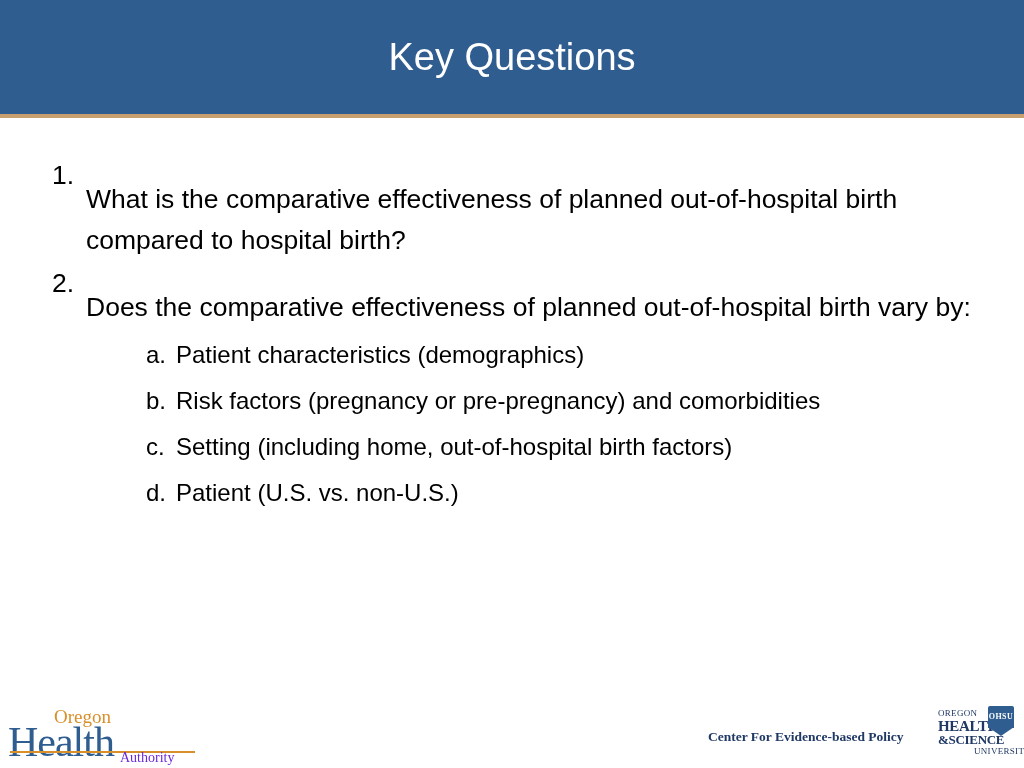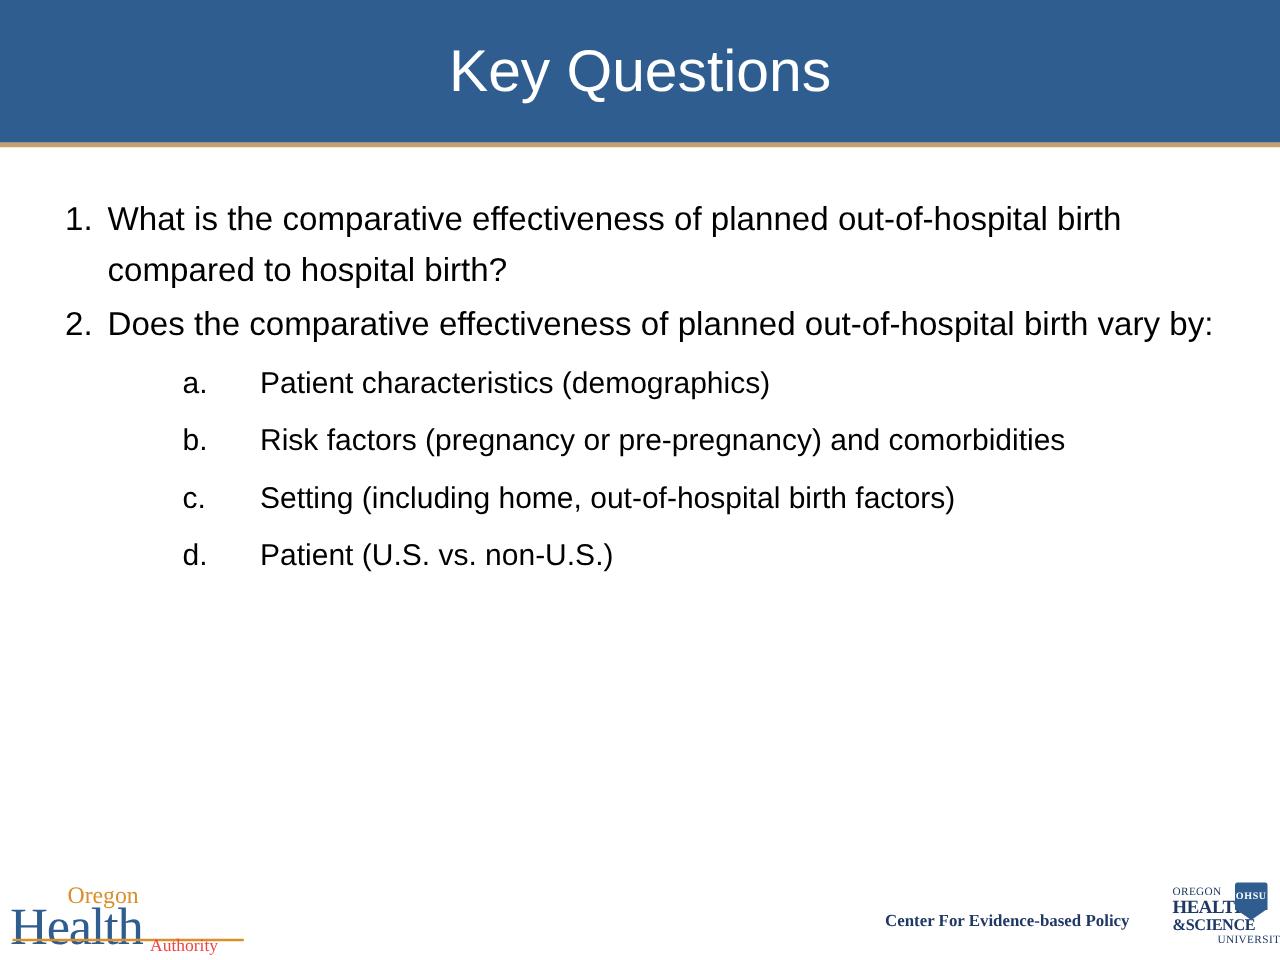--- a/index.html
+++ b/index.html
@@ -38,21 +38,21 @@
     height: 106px;
     background: #2f5d8f;
   }
   .title-text {
     position: absolute;
     left: 0;
     top: 30px;
     width: 1024px;
     text-align: center;
     color: #ffffff;
-    font-size: 47px;
+    font-size: 38px;
     font-weight: normal;
     font-family: "Liberation Sans", sans-serif;
     letter-spacing: 0px;
     line-height: 54px;
   }
   .title-rule {
     position: absolute;
     left: 0;
     top: 114px;
     width: 1024px;
@@ -82,38 +82,38 @@
     line-height: 41px;
     margin-bottom: 2px;
   }
   .l1-num {
     width: 34px;
     flex: 0 0 34px;
     text-align: left;
   }
   .l1-text {
     flex: 1 1 auto;
+    margin-top: 24px;
   }
   .l2-item {
     display: flex;
     align-items: flex-start;
     font-size: 24px;
     color: #000000;
     line-height: 39px;
     margin-left: 94px;
     margin-bottom: 7px;
   }
   .l2-num {
     width: 30px;
     flex: 0 0 30px;
     text-align: left;
   }
   .l2-text {
     flex: 1 1 auto;
-    margin-left: 32px;
   }
   .sub-list {
     margin-top: 7px;
   }
   
   .page-number {
     position: absolute;
     left: 0;
     top: 715px;
     width: 1024px;
@@ -146,21 +146,21 @@
     font-size: 42px;
     color: #2f5d8f;
     letter-spacing: -1px;
   }
   .oha-authority {
     position: absolute;
     left: 112px;
     top: 44px;
     font-family: "Liberation Serif", serif;
     font-size: 14px;
-    color: #ef4444;
+    color: #6d28d9;
   }
   .oha-rule {
     position: absolute;
     left: 2px;
     top: 45px;
     width: 185px;
     height: 2px;
     background: #d98f2a;
   }
   

